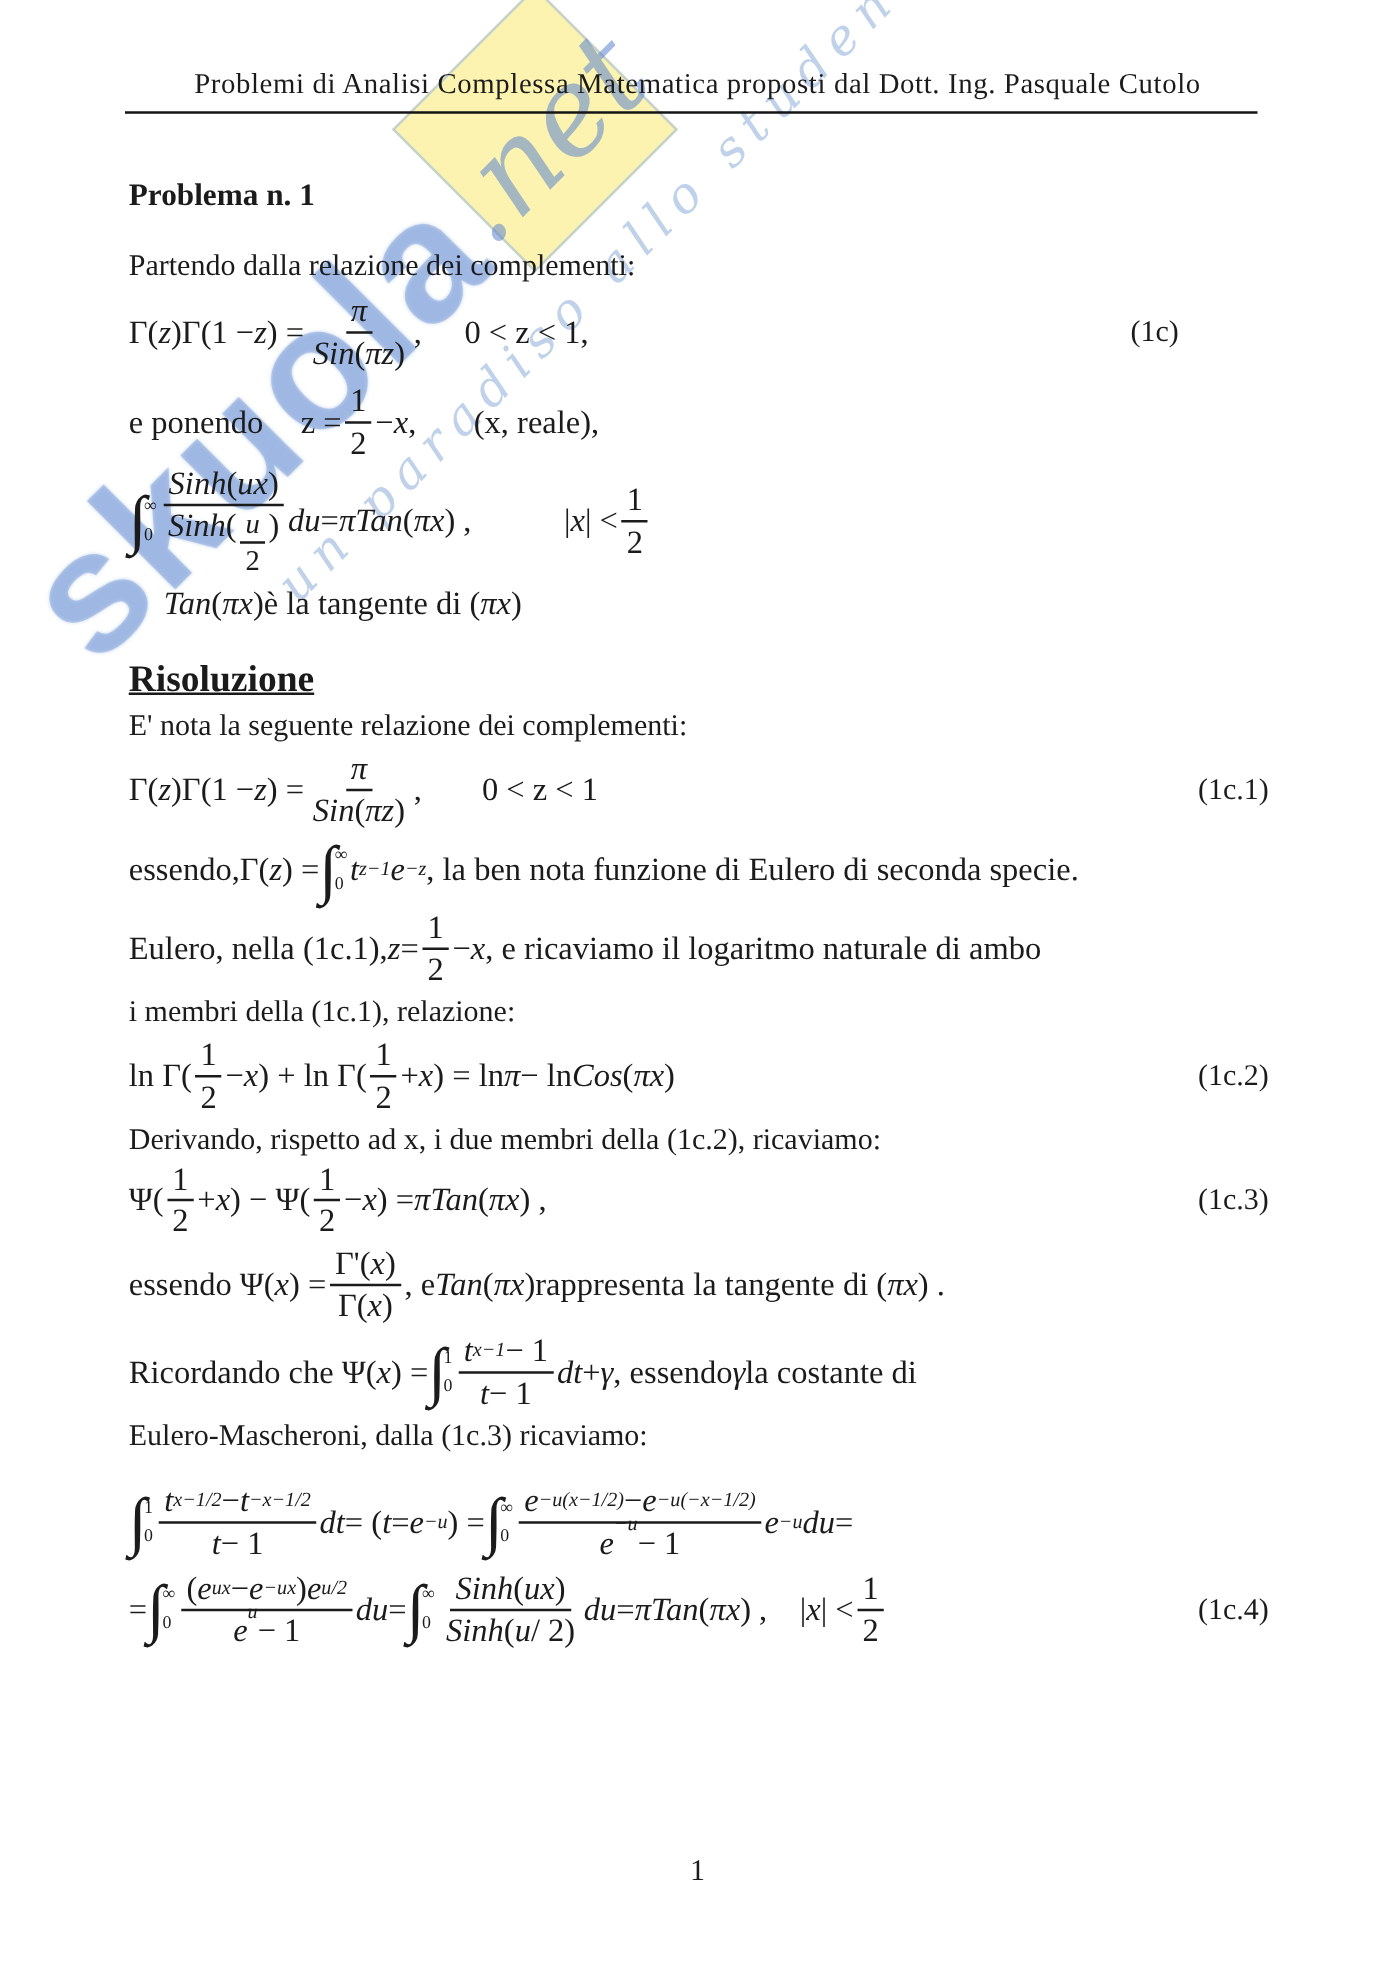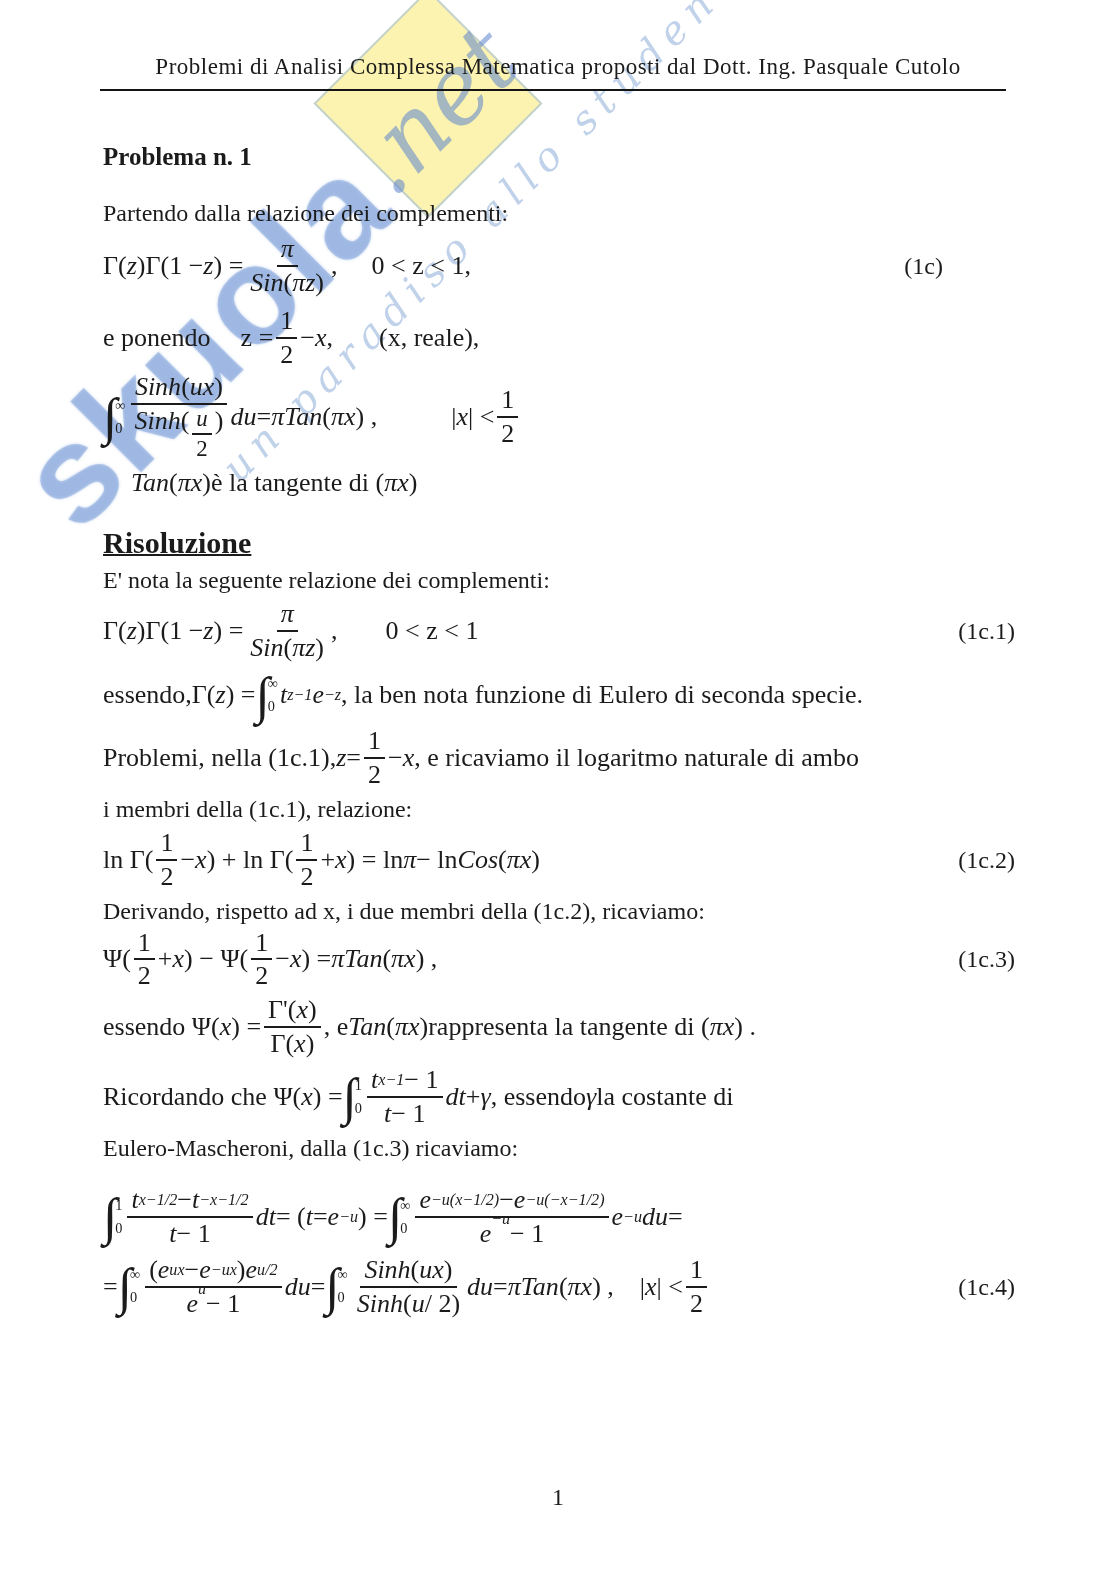--- a/index.html
+++ b/index.html
@@ -238,21 +238,21 @@
           <span class="tk-it">t</span>
           <sup class="tk-sup"><span class="tk-it">z−1</span></sup>
           <span class="tk-it">e</span>
           <sup class="tk-sup"><span class="tk-it">−z</span></sup>
           <span class="tk-rm"> , la ben nota funzione di Eulero di seconda specie.</span>
         </span>
     </div>
 
     <div class="line" style="margin-top:6px">
       <span class="formula">
-          <span class="tk-rm">Problemi, nella (1c.1),  </span>
+          <span class="tk-rm">Eulero, nella (1c.1),  </span>
           <span class="tk-it">z</span>
           <span class="tk-rm"> = </span>
           <span class="tk-frac">
             <span class="tk-num">
               <span class="tk-rm">1</span>
             </span>
             <span class="tk-den">
               <span class="tk-rm">2</span>
             </span>
           </span>

